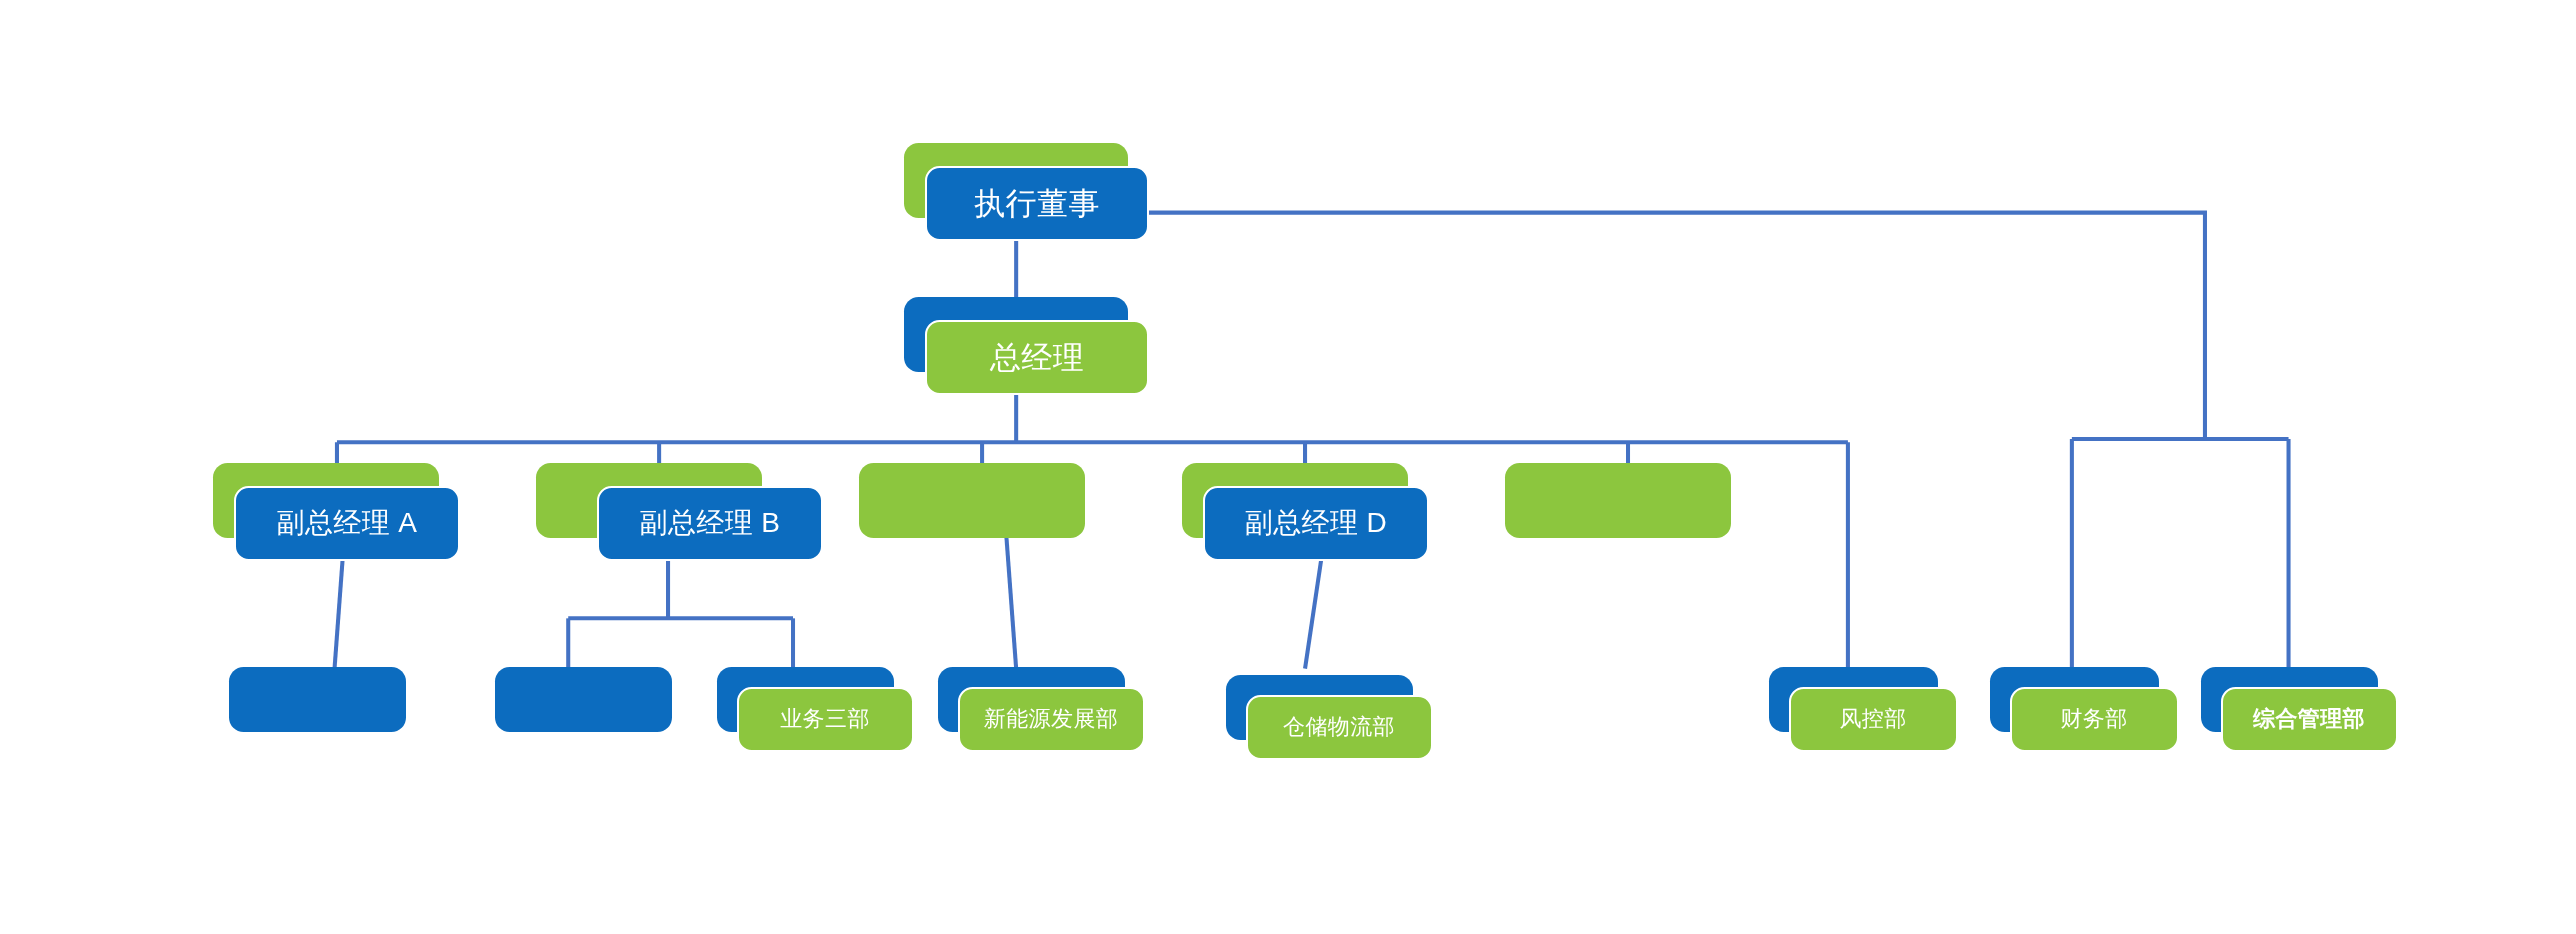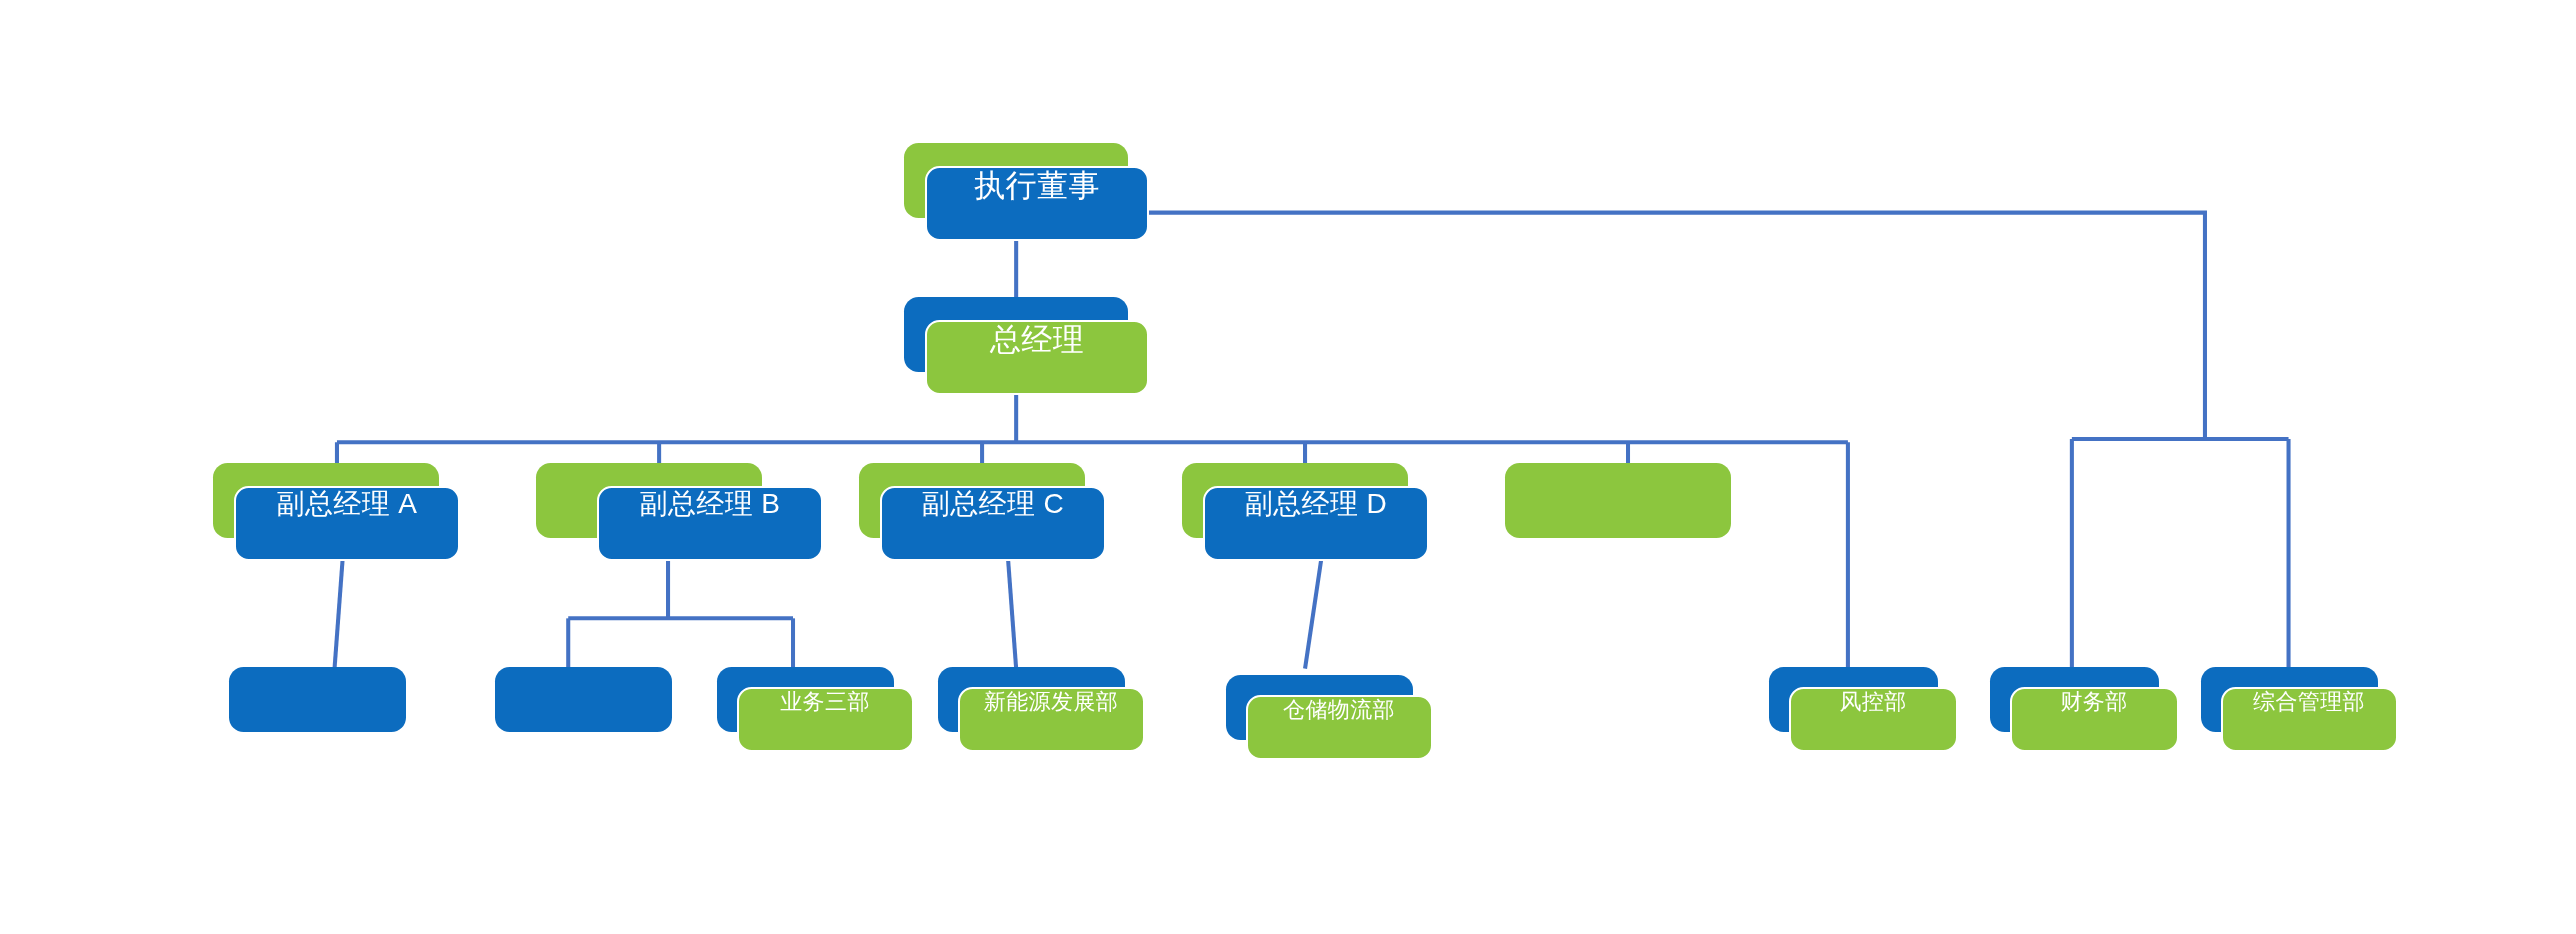--- a/index.html
+++ b/index.html
@@ -41,20 +41,21 @@
     border-radius: 14.6px;
     box-sizing: border-box;
   }
   .card-back {
     left: 0;
     top: 0;
   }
   .card-front {
     border: 2.4px solid #ffffff;
     display: flex;
+    align-items: center;
     justify-content: center;
     text-align: center;
   }
   .card-label {
     color: #ffffff;
     font-weight: normal;
     letter-spacing: 0.4px;
     line-height: 1.15;
     white-space: nowrap;
     padding: 0 8px;
@@ -108,23 +109,20 @@
         </div>
       </div>
       <div class="node" style="left: 536px; top: 463px; width: 247px; height: 97px;">
         <div class="card card-back" style="width: 226px; height: 75px; background: rgb(140, 198, 62);"></div>
         <div class="card card-front" style="left: 21px; top: 23px; width: 226px; height: 75px; background: rgb(12, 108, 191); margin-left: 40px;">
           <span class="card-label" style="font-size: 28px; color: rgb(255, 255, 255);">副总经理 B</span>
         </div>
       </div>
       <div class="node" style="left: 859px; top: 463px; width: 247px; height: 97px;">
         <div class="card card-back" style="width: 226px; height: 75px; background: rgb(140, 198, 62);"></div>
-        <div class="card card-front" style="left: 21px; top: 23px; width: 226px; height: 75px; background: rgb(12, 108, 191);">
-          <span class="card-label" style="font-size: 28px; color: rgb(255, 255, 255);">副总经理 C</span>
-        </div>
       </div>
       <div class="node" style="left: 1182px; top: 463px; width: 247px; height: 97px;">
         <div class="card card-back" style="width: 226px; height: 75px; background: rgb(140, 198, 62);"></div>
         <div class="card card-front" style="left: 21px; top: 23px; width: 226px; height: 75px; background: rgb(12, 108, 191);">
           <span class="card-label" style="font-size: 28px; color: rgb(255, 255, 255);">副总经理 D</span>
         </div>
       </div>
       <div class="node" style="left: 1505px; top: 463px; width: 247px; height: 97px;">
         <div class="card card-back" style="width: 226px; height: 75px; background: rgb(140, 198, 62);"></div>
       </div>
@@ -160,19 +158,19 @@
       </div>
       <div class="node" style="left: 1990px; top: 667px; width: 188px; height: 84px;">
         <div class="card card-back" style="width: 169px; height: 65px; background: rgb(12, 108, 191);"></div>
         <div class="card card-front" style="left: 19.5px; top: 19.5px; width: 169px; height: 65px; background: rgb(140, 198, 62);">
           <span class="card-label" style="font-size: 22px; color: rgb(255, 255, 255);">财务部</span>
         </div>
       </div>
       <div class="node" style="left: 2201px; top: 667px; width: 196px; height: 84px;">
         <div class="card card-back" style="width: 177px; height: 65px; background: rgb(12, 108, 191);"></div>
         <div class="card card-front" style="left: 19.5px; top: 19.5px; width: 177px; height: 65px; background: rgb(140, 198, 62);">
-          <span class="card-label" style="font-size: 22px; color: rgb(255, 255, 255);">综合管理部</span>
+          <span class="card-label" style="font-size: 22px; color: rgb(255, 255, 255); font-weight: bold;">综合管理部</span>
         </div>
       </div>
     </div>
 
 </div>
 
 
 </body></html>

